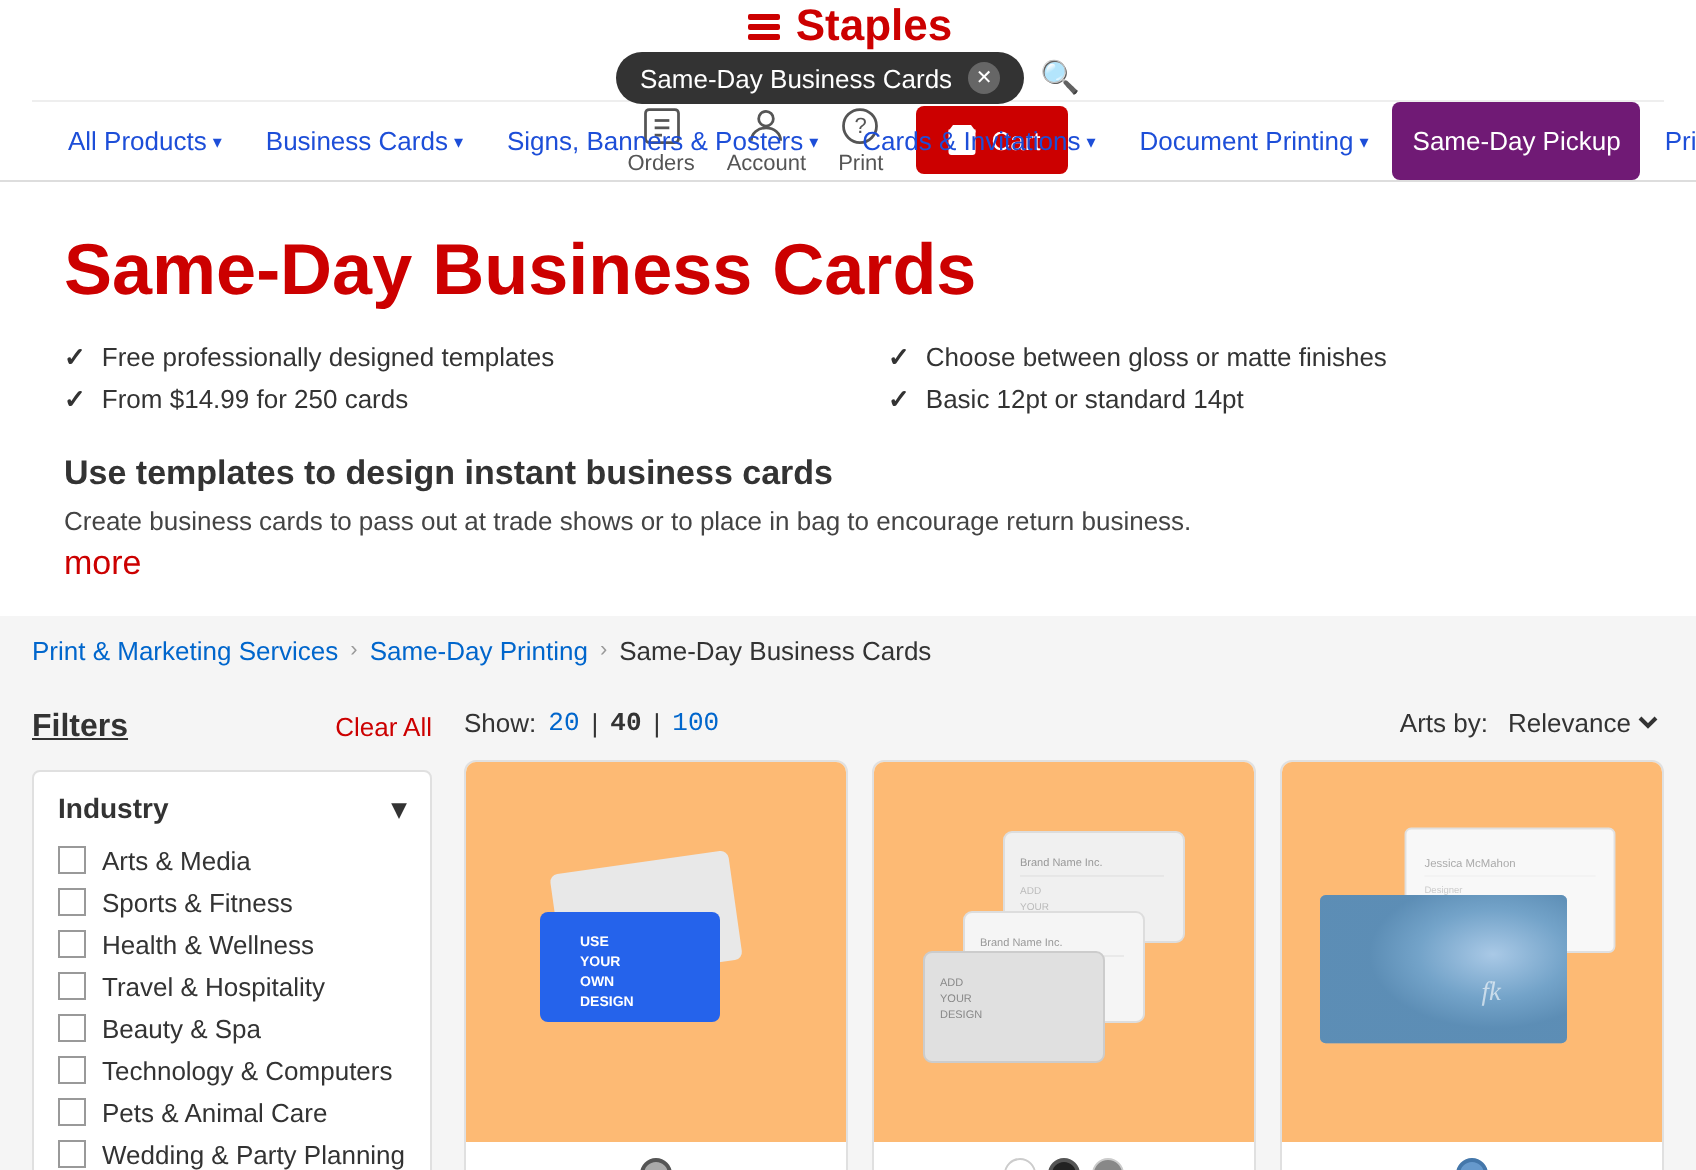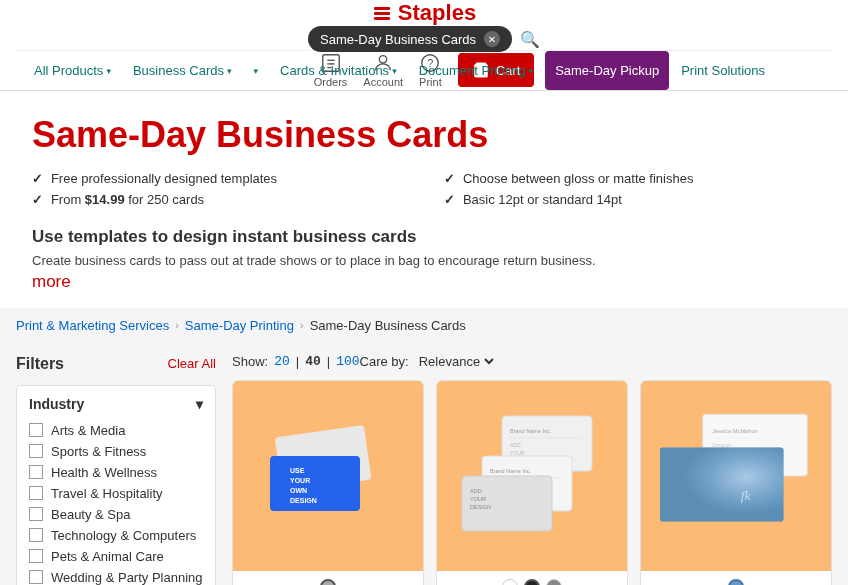--- a/index.html
+++ b/index.html
@@ -14,57 +14,57 @@
     .search-pill { display: flex; align-items: center; background: #333; color: #fff; border-radius: 20px; padding: 5px 12px; font-size: 13px; gap: 8px; }
     .search-pill .x-btn { cursor: pointer; background: #666; border-radius: 50%; width: 16px; height: 16px; display: flex; align-items: center; justify-content: center; font-size: 10px; color: #fff; }
     .search-icon-btn { background: none; border: none; cursor: pointer; color: #666; margin-left: 8px; font-size: 16px; }
     .header-actions { display: flex; align-items: center; gap: 16px; }
     .header-action { display: flex; flex-direction: column; align-items: center; font-size: 11px; color: #555; cursor: pointer; gap: 2px; }
     .header-action svg { width: 22px; height: 22px; }
     .cart-btn { background: #cc0000; color: #fff; border: none; border-radius: 4px; padding: 8px 14px; cursor: pointer; display: flex; align-items: center; gap: 6px; font-size: 13px; }
 
     
     .nav { display: flex; align-items: center; height: 40px; gap: 2px; background: #fff; padding: 0 8px; border-top: 1px solid #eee; }
-    .nav-item { font-size: 13px; color: #0f766e; padding: 0 10px; cursor: pointer; white-space: nowrap; display: flex; align-items: center; gap: 3px; height: 100%; }
+    .nav-item { font-size: 13px; color: #1d4ed8; padding: 0 10px; cursor: pointer; white-space: nowrap; display: flex; align-items: center; gap: 3px; height: 100%; }
     .nav-item.active { background: #701a75; color: #fff; border-radius: 4px; }
     .nav-chevron { font-size: 9px; }
 
     
     .hero { background: #fff; padding: 24px 32px 16px 32px; }
     .hero-title { font-size: 36px; font-weight: bold; color: #cc0000; line-height: 1.1; margin-bottom: 16px; }
     .hero-features { display: grid; grid-template-columns: 1fr 1fr; gap: 6px 40px; margin-bottom: 20px; }
     .feature-item { display: flex; align-items: center; gap: 8px; font-size: 13px; }
     .check { color: #333; font-weight: bold; }
-    .feature-item strong { font-weight: bold; }
+    .feature-item strong { font-weight: normal; }
     .hero-subtitle { font-size: 17px; font-weight: bold; margin-bottom: 6px; }
     .hero-desc { font-size: 13px; color: #444; margin-bottom: 4px; }
     .more-link { color: #cc0000; font-size: 17px; cursor: pointer; text-decoration: none; }
 
     
     .breadcrumb-bar { background: #f5f5f5; padding: 10px 16px; display: flex; align-items: center; gap: 6px; font-size: 13px; color: #666; }
     .breadcrumb-link { color: #0066cc; cursor: pointer; }
     .breadcrumb-sep { color: #999; font-size: 11px; }
     .breadcrumb-current { color: #333; font-weight: normal; }
 
     
     .main-layout { display: flex; gap: 0; background: #f5f5f5; padding: 0 16px 16px 16px; }
 
     
     .sidebar { width: 200px; flex-shrink: 0; padding-top: 12px; }
     .sidebar-header { display: flex; align-items: center; justify-content: space-between; margin-bottom: 12px; }
-    .sidebar-title { font-size: 16px; font-weight: bold; }
+    .sidebar-title { font-size: 16px; font-weight: bold; text-decoration: underline; }
     .clear-all { color: #cc0000; font-size: 13px; cursor: pointer; }
     .filter-section { background: #fff; border: 1px solid #e0e0e0; border-radius: 4px; padding: 10px 12px; margin-bottom: 8px; }
     .filter-section-header { display: flex; align-items: center; justify-content: space-between; font-size: 14px; font-weight: bold; margin-bottom: 8px; cursor: pointer; }
     .filter-item { display: flex; align-items: center; gap: 8px; font-size: 13px; padding: 3px 0; cursor: pointer; }
     .filter-checkbox { width: 14px; height: 14px; border: 1px solid #999; background: #fff; flex-shrink: 0; }
 
     
     .products-area { flex: 1; padding-left: 16px; }
-    .products-toolbar { display: flex; align-items: center; padding: 10px 0; }
+    .products-toolbar { display: flex; align-items: center; justify-content: space-between; padding: 10px 0; }
     .show-options { display: flex; align-items: center; gap: 6px; font-size: 13px; }
     .show-num { color: #0066cc; cursor: pointer; font-size: 13px; font-family: Liberation Mono, monospace; }
     .show-num.active { font-weight: bold; color: #333; text-decoration: none; }
     .sort-control { display: flex; align-items: center; gap: 6px; font-size: 13px; }
     .sort-select { border: none; background: transparent; font-size: 13px; color: #333; cursor: pointer; }
     .product-grid { display: grid; grid-template-columns: repeat(3, 1fr); gap: 12px; }
     .product-card { background: #fff; border: 1px solid #e0e0e0; border-radius: 6px; overflow: hidden; cursor: pointer; }
     .product-img { width: 100%; height: 190px; display: flex; align-items: center; justify-content: center; background: #fdba74; position: relative; }
     .color-swatches { display: flex; align-items: center; justify-content: center; gap: 6px; padding: 8px; }
     .swatch { width: 16px; height: 16px; border-radius: 50%; border: 1px solid #ccc; cursor: pointer; }
@@ -135,20 +135,21 @@
   <nav class="nav">
     <div class="nav-item">
       <span>All Products</span>
       <span class="nav-chevron">▾</span>
     </div>
     <div class="nav-item">
       <span>Business Cards</span>
       <span class="nav-chevron">▾</span>
     </div>
     <div class="nav-item">
+      <span>Signs, Banners &amp; Posters</span>
       <span class="nav-chevron">▾</span>
     </div>
     <div class="nav-item">
       <span>Cards &amp; Invitations</span>
       <span class="nav-chevron">▾</span>
     </div>
     <div class="nav-item">
       <span>Document Printing</span>
       <span class="nav-chevron">▾</span>
     </div>
@@ -253,21 +254,21 @@
     <div class="products-toolbar">
       <div class="show-options">
         <span>Show:</span>
         <a class="show-num">20</a>
         <span>|</span>
         <a class="show-num active">40</a>
         <span>|</span>
         <a class="show-num">100</a>
       </div>
       <div class="sort-control">
-        <span>Care by:</span>
+        <span>Arts by:</span>
         <select class="sort-select"><option>Relevance</option></select>
       </div>
     </div>
 
     <div class="product-grid">
 
       <div class="product-card">
         <div class="product-img card-img-1">
           <svg width="160" height="150" viewBox="0 0 160 150">
 

